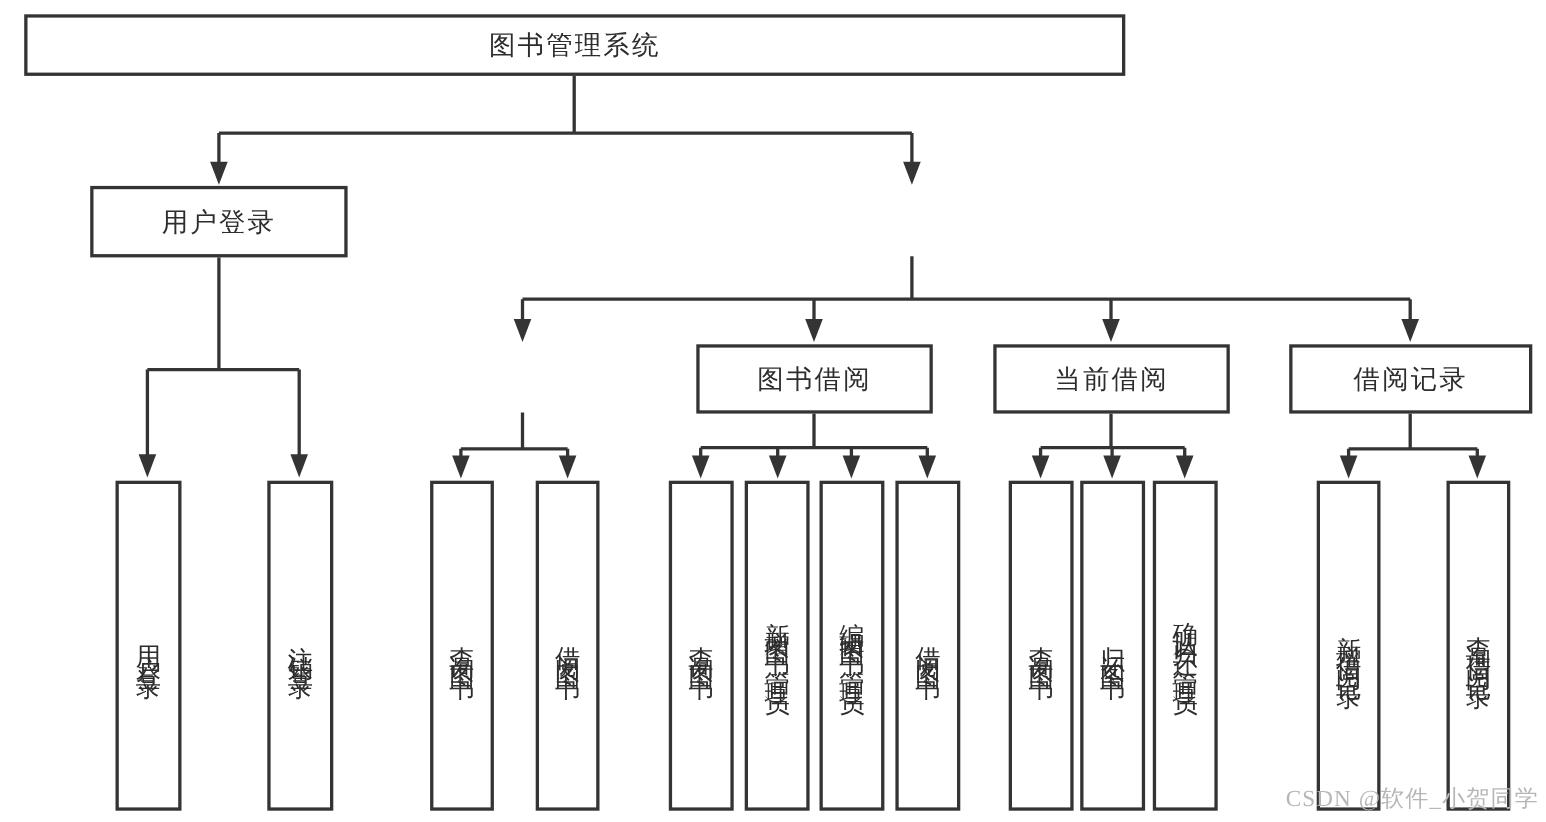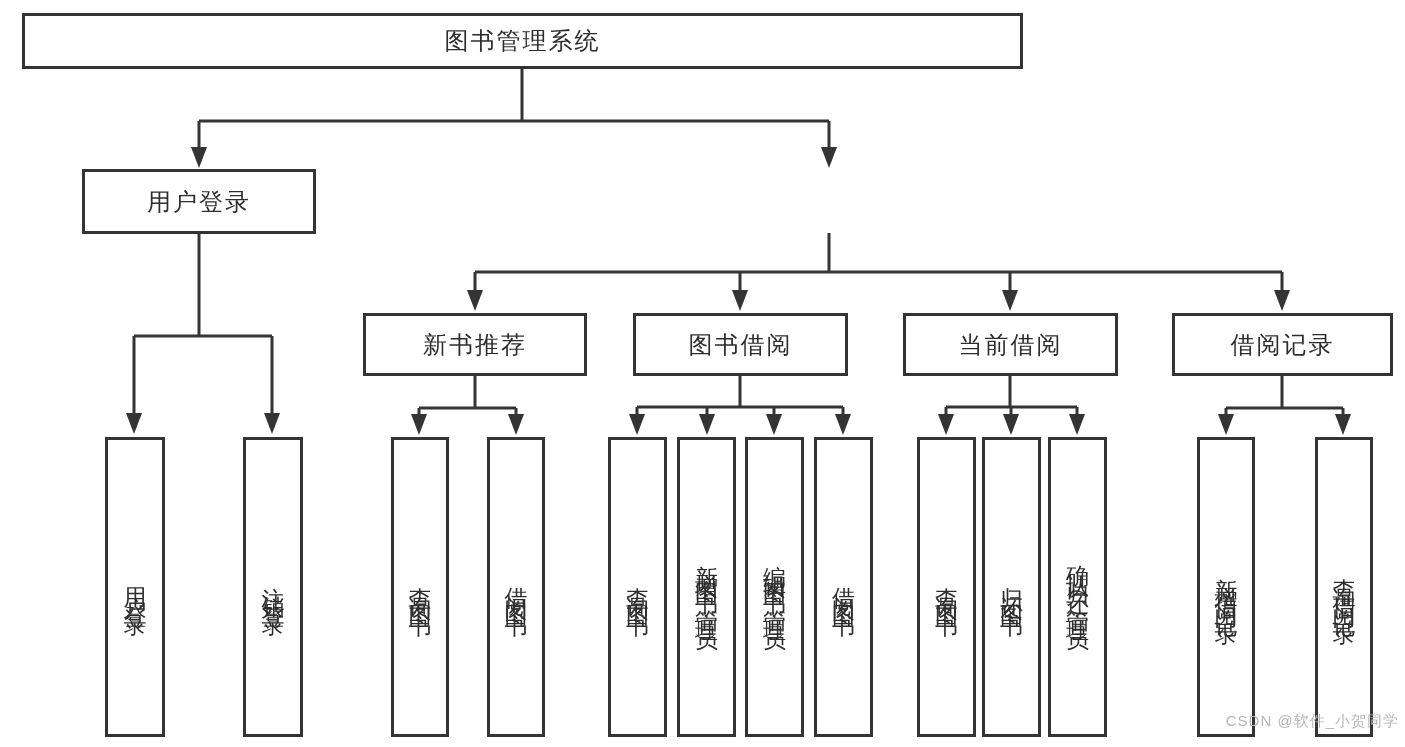--- a/index.html
+++ b/index.html
@@ -1,20 +1,20 @@
 <!DOCTYPE html>
 <html><head>
 <meta charset="utf-8">
 <style>
   html,body{margin:0;padding:0;background:#ffffff;}
   .canvas{
     position:relative;
     width:1405px;height:747px;
     background:#ffffff;
-    font-family:Liberation Sans, sans-serif;
+    font-family:Liberation Serif, serif;
     overflow:hidden;
   }
   .connectors{position:absolute;left:0;top:0;width:1405px;height:747px;}
   .node{
     position:absolute;
     box-sizing:border-box;
     border:3px solid #343434;
     background:#ffffff;
     color:#2d2d2d;
     display:flex;align-items:center;justify-content:center;
@@ -27,21 +27,21 @@
   .v-node{
     font-size:23px;
     writing-mode:vertical-rl;
     text-orientation:mixed;
     letter-spacing:9px;
     line-height:1;
   }
   .watermark{
     position:absolute;
     right:6px;top:712px;
-    font-size:15px;
+    font-size:21px;
     letter-spacing:1px;
     color:#b6b6b6;
     white-space:nowrap;
   }
 </style>
 </head>
 <body>
 
 <div class="canvas">
 
@@ -82,21 +82,20 @@
       <polygon points="1069,414 1085,414 1077,435"></polygon>
       <polygon points="1218,414 1234,414 1226,435"></polygon>
       <polygon points="1335,414 1351,414 1343,435"></polygon>
     </g>
   </svg>
 
   <div class="node h-node" style="left:22px;top:13px;width:1001px;height:56px">图书管理系统</div>
 
   <div class="node h-node" style="left:82px;top:169px;width:234px;height:65px">用户登录</div>
 
-  <div class="node h-node" style="left:363px;top:313px;width:224px;height:63px">新书推荐</div>
   <div class="node h-node" style="left:633px;top:313px;width:215px;height:63px">图书借阅</div>
   <div class="node h-node" style="left:903px;top:313px;width:215px;height:63px">当前借阅</div>
   <div class="node h-node" style="left:1172px;top:313px;width:221px;height:63px">借阅记录</div>
 
   <div class="node v-node" style="left:105px;top:437px;width:60px;height:300px">用户登录</div>
   <div class="node v-node" style="left:243px;top:437px;width:60px;height:300px">注销登录</div>
 
   <div class="node v-node" style="left:391px;top:437px;width:58px;height:300px">查询图书</div>
   <div class="node v-node" style="left:487px;top:437px;width:58px;height:300px">借阅图书</div>
 

